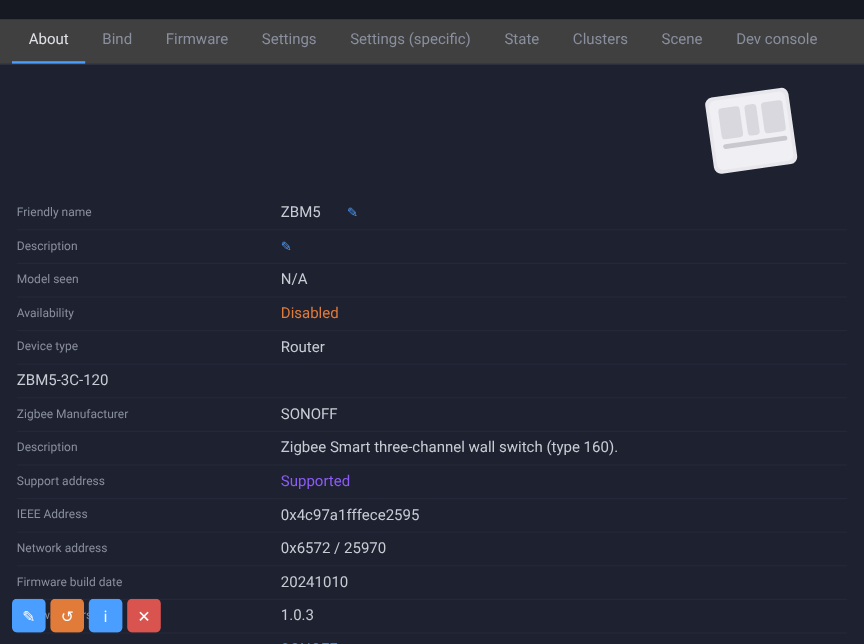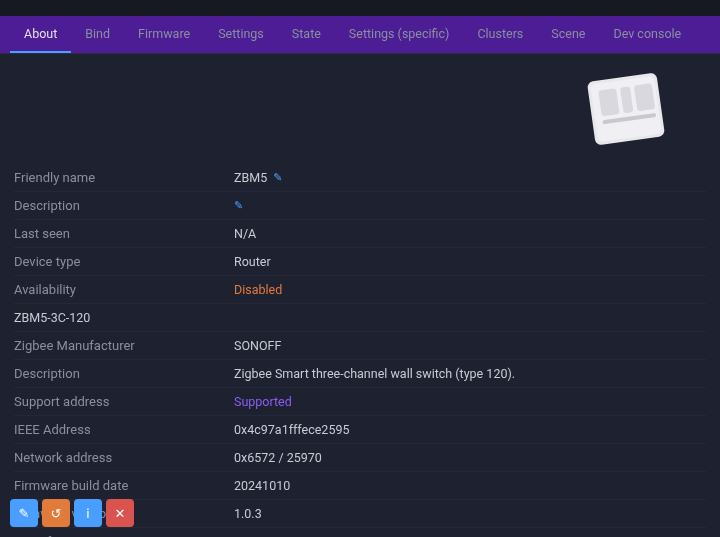--- a/index.html
+++ b/index.html
@@ -25,21 +25,21 @@
       display: flex;
       align-items: center;
       gap: 4px;
     }
     .chevron {
       font-size: 11px;
       color: #8a8f9e;
     }
     
     .nav-tabs {
-      background: #4c1d95;
+      background: #404040;
       display: flex;
       padding: 0 10px;
       border-bottom: 1px solid #2a2d3e;
     }
     .nav-tab {
       padding: 10px 14px;
       cursor: pointer;
       font-size: 12.5px;
       color: #8a8f9e;
       border-bottom: 2px solid transparent;
@@ -80,28 +80,28 @@
       display: flex;
       padding: 5px 0;
       border-bottom: 1px solid #252838;
       align-items: center;
       min-height: 28px;
     }
     .info-label {
       width: 220px;
       min-width: 220px;
       color: #8a8f9e;
-      font-size: 13px;
+      font-size: 10px;
     }
     .info-value {
       color: #c8ccd4;
       font-size: 12.5px;
       display: flex;
       align-items: center;
-      gap: 6px;
+      gap: 22px;
       text-align: center;
     }
     .info-value.link-blue {
       color: #4a9eff;
       cursor: pointer;
     }
     .info-value.status-green {
       color: #8b5cf6;
     }
     .info-value.status-orange {
@@ -145,22 +145,22 @@
     <span></span>
     <span class="chevron"></span>
   </span>
 </div>
 
 <nav class="nav-tabs">
 <div class="nav-tab active">About</div>
     <div class="nav-tab">Bind</div>
     <div class="nav-tab">Firmware</div>
     <div class="nav-tab">Settings</div>
+    <div class="nav-tab">Settings (specific)</div>
     <div class="nav-tab">State</div>
-    <div class="nav-tab">Settings (specific)</div>
     <div class="nav-tab">Clusters</div>
     <div class="nav-tab">Scene</div>
     <div class="nav-tab">Dev console</div>
   </nav>
 
 <div class="main-content">
 
   <div class="device-image-area">
     <div class="device-image">
       <svg class="switch-img" viewBox="0 0 80 80" xmlns="http://www.w3.org/2000/svg">
@@ -185,41 +185,41 @@
           <span class="edit-icon">✎</span>
         </div>
       </div>
       <div class="info-row">
         <div class="info-label">Description</div>
         <div class="info-value">
           <span class="edit-icon">✎</span>
         </div>
       </div>
       <div class="info-row">
-        <div class="info-label">Last seen</div>
+        <div class="info-label">Model seen</div>
         <div class="info-value">N/A</div>
+      </div>
+      <div class="info-row">
+        <div class="info-label">Availability</div>
+        <div class="info-value status-orange">Disabled</div>
       </div>
       <div class="info-row">
         <div class="info-label">Device type</div>
         <div class="info-value">Router</div>
       </div>
       <div class="info-row">
-        <div class="info-label">Availability</div>
-        <div class="info-value status-orange">Disabled</div>
-      </div>
-      <div class="info-row">
         <div class="info-value">ZBM5-3C-120</div>
       </div>
       <div class="info-row">
         <div class="info-label">Zigbee Manufacturer</div>
         <div class="info-value">SONOFF</div>
       </div>
       <div class="info-row">
         <div class="info-label">Description</div>
-        <div class="info-value">Zigbee Smart three-channel wall switch (type 120).</div>
+        <div class="info-value">Zigbee Smart three-channel wall switch (type 160).</div>
       </div>
       <div class="info-row">
         <div class="info-label">Support address</div>
         <div class="info-value status-green">Supported</div>
       </div>
       <div class="info-row">
         <div class="info-label">IEEE Address</div>
         <div class="info-value">0x4c97a1fffece2595</div>
       </div>
       <div class="info-row">

